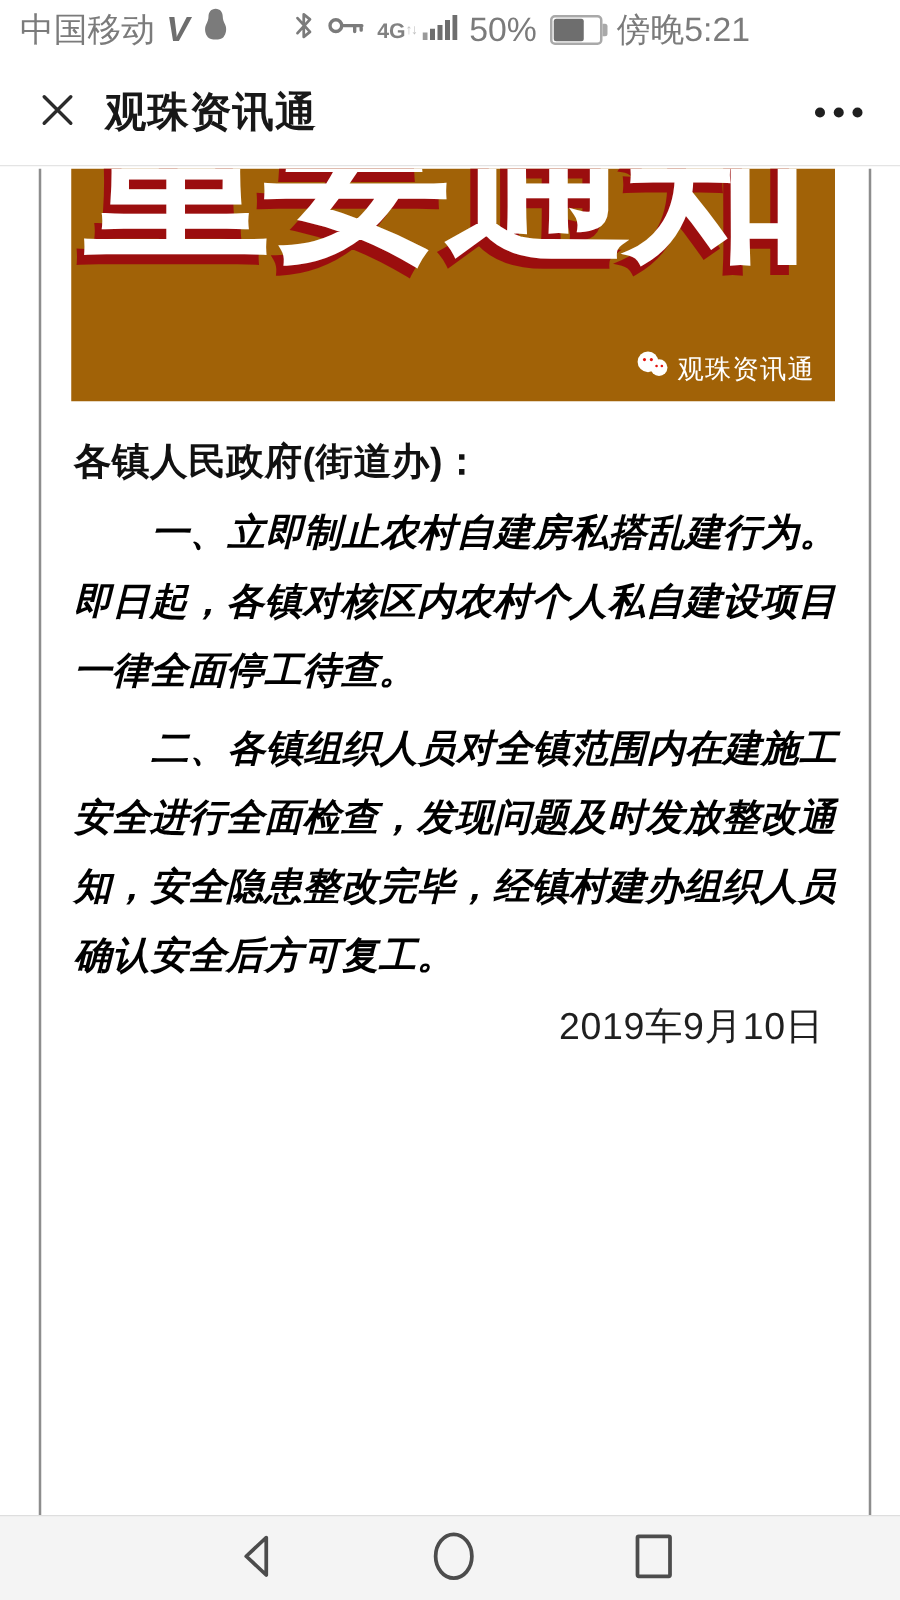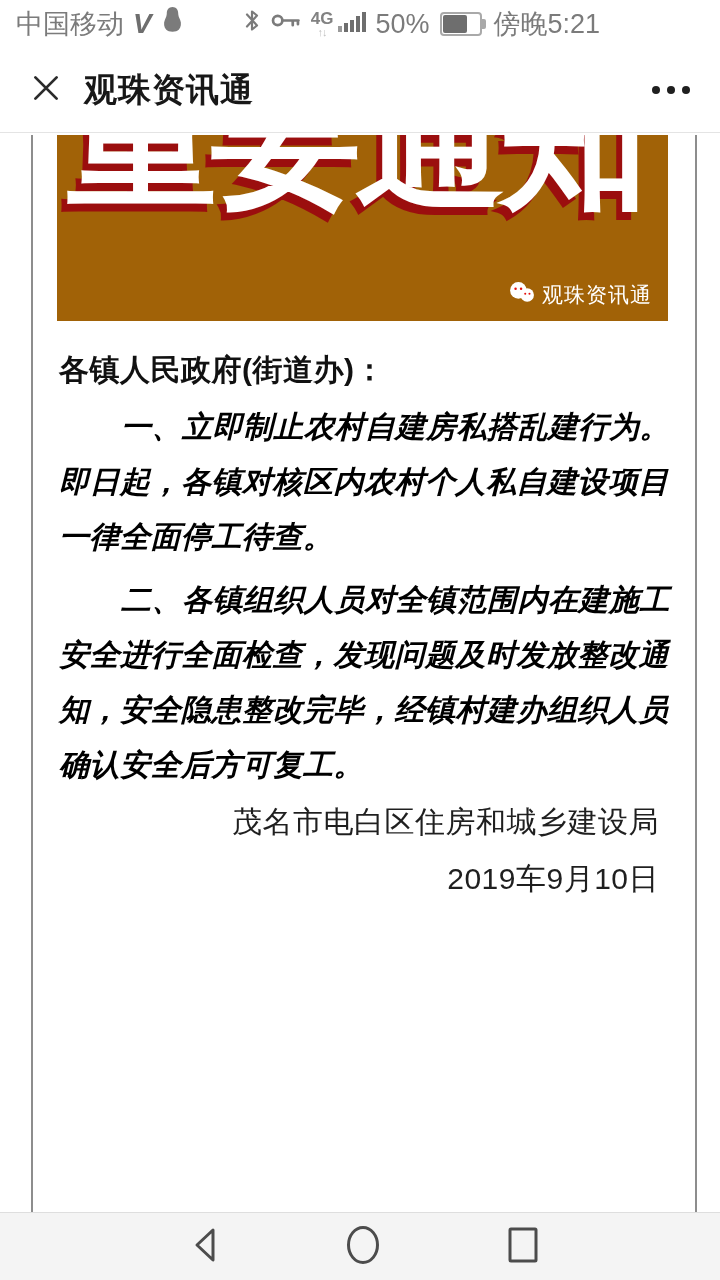--- a/index.html
+++ b/index.html
@@ -4,21 +4,21 @@
 <style>
   html,body{margin:0;padding:0;background:#fff;}
   .screen{position:relative;width:720px;height:1280px;background:#fff;overflow:hidden;
           font-family:"Liberation Sans","DejaVu Sans",sans-serif;}
   
   .status-bar{position:absolute;left:0;top:0;width:616px;height:48px;display:flex;
               align-items:center;justify-content:space-between;padding:0 16px;box-sizing:border-box;
               color:#7b7b7b;font-size:27px;}
   .sb-left,.sb-right{display:flex;align-items:center;gap:9px;}
   .volte{font-weight:bold;font-style:italic;font-size:28px;color:#6e6e6e;}
-  .net4g{display:flex;flex-direction:column;align-items:center;line-height:1;margin-right:-4px;}
+  .net4g{display:flex;flex-direction:row;align-items:center;line-height:1;margin-right:-4px;}
   .net4g .g{font-size:17px;font-weight:bold;color:#828282;}
   .net4g .arrows{font-size:11px;color:#c0c0c0;letter-spacing:-1px;}
   .battery{position:relative;width:38px;height:20px;border:2px solid #a9a9a9;border-radius:4px;margin:0 2px;}
   .battery .fill{position:absolute;left:1px;top:1px;bottom:1px;width:62%;background:#6e6e6e;border-radius:2px;}
   .battery .nub{position:absolute;right:-6px;top:5px;width:4px;height:10px;background:#a9a9a9;border-radius:0 2px 2px 0;}
   
   .app-header{position:absolute;left:0;top:48px;width:720px;height:85px;background:#fff;
               display:flex;align-items:center;border-bottom:1px solid #e4e4e4;box-sizing:border-box;}
   .close-btn{margin-left:26px;width:40px;height:40px;display:flex;align-items:center;justify-content:center;}
   .page-title{margin-left:18px;font-size:33px;font-weight:600;color:#181818;letter-spacing:1px;}
@@ -132,21 +132,20 @@
         </svg>
       </span>
       <span>观珠资讯通</span>
     </div>
   </div>
 
   <div class="article">
     <p class="salutation">各镇人民政府(街道办)：</p>
     <p class="indent item">一、立即制止农村自建房私搭乱建行为。即日起，各镇对核区内农村个人私自建设项目一律全面停工待查。</p>
     <p class="indent item item2">二、各镇组织人员对全镇范围内在建施工安全进行全面检查，发现问题及时发放整改通知，安全隐患整改完毕，经镇村建办组织人员确认安全后方可复工。</p>
-    <p class="sig">茂名市电白区住房和城乡建设局</p>
     <p class="date">2019车9月10日</p>
   </div>
 
   <div class="nav-bar">
     <div class="nav-btn nav-back">
       <span>
         <svg width="34" height="40" viewBox="0 0 34 40">
             <path d="M25 5 L9 20 L25 35 Z" fill="none" stroke="#4c4c4c" stroke-width="3" stroke-linejoin="round"></path>
           </svg>
       </span>

